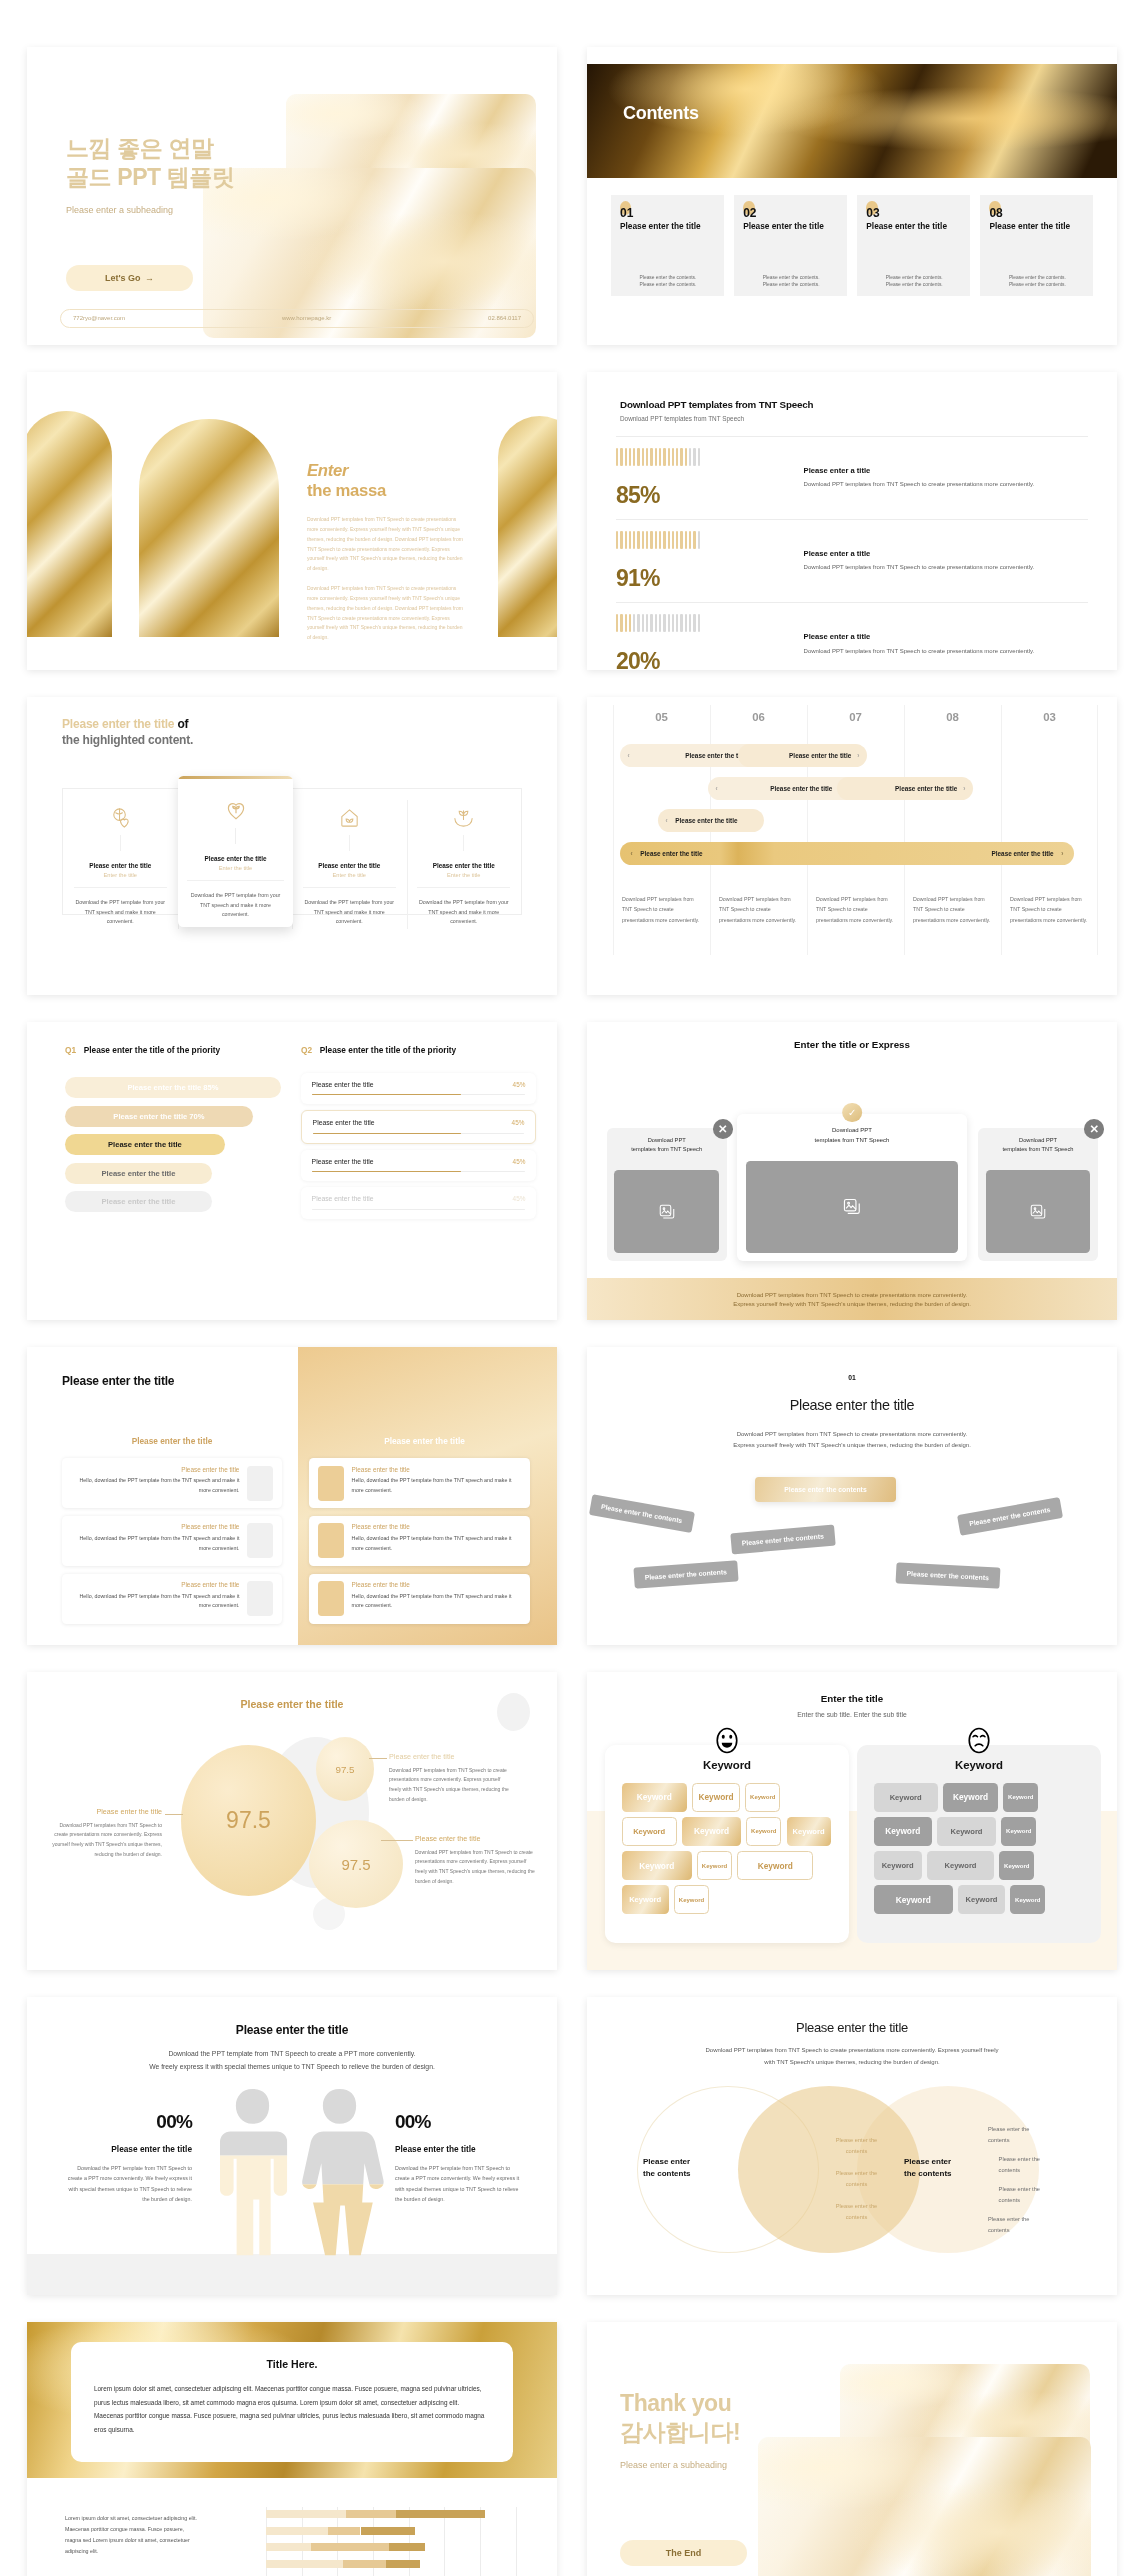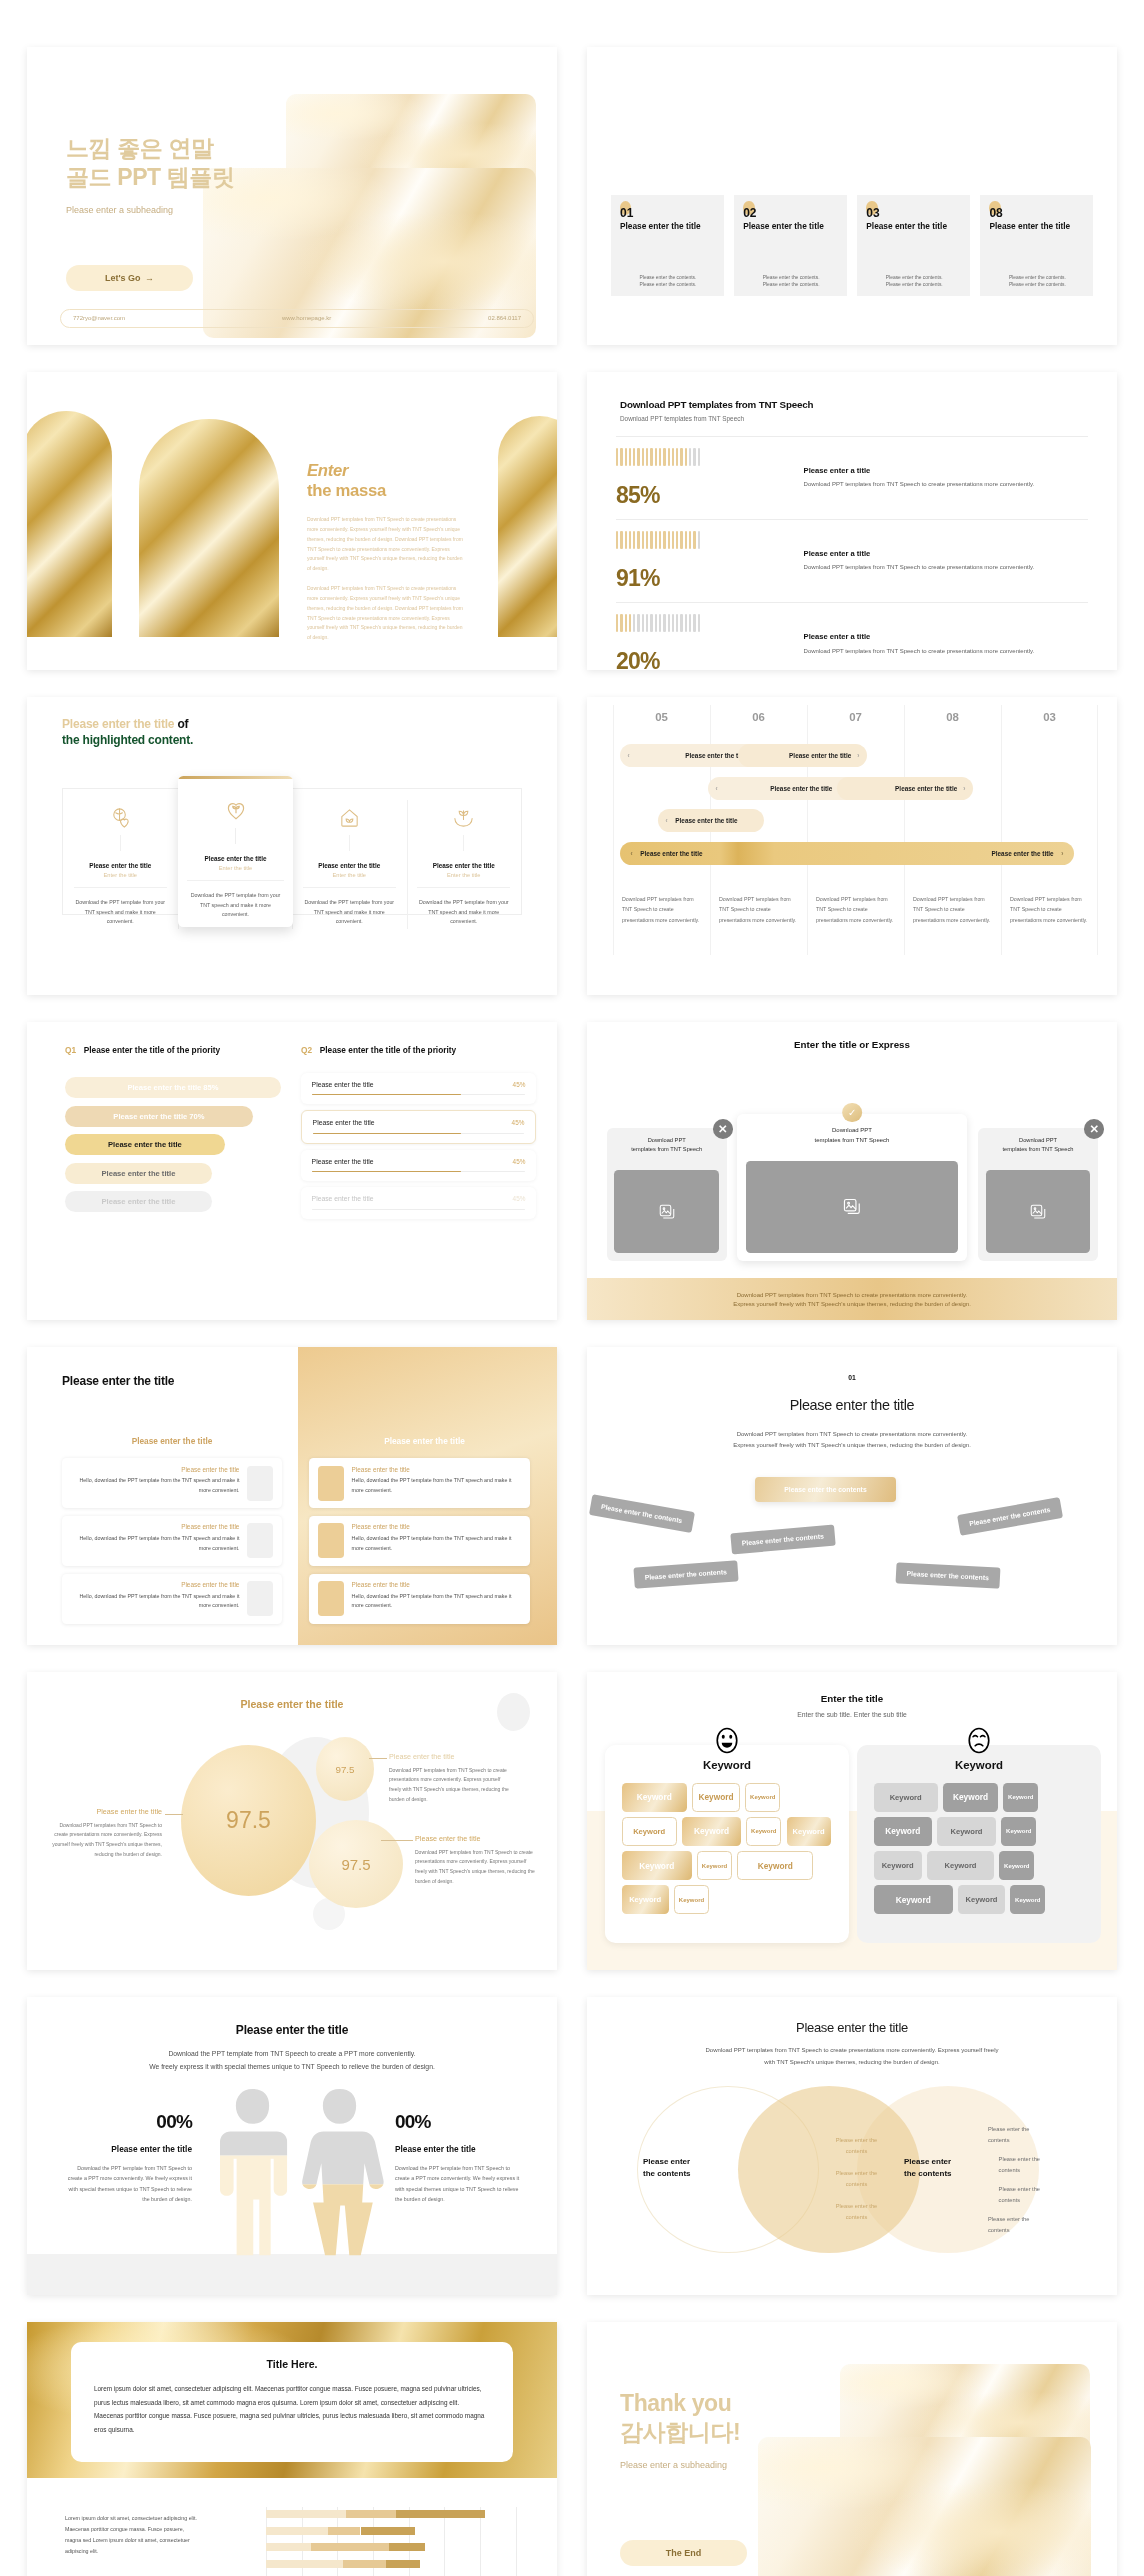--- a/index.html
+++ b/index.html
@@ -114,20 +114,23 @@
       <span>→</span>
     </div>
     <div class="footbar">
       <span>772ryo@naver.com</span>
       <span>www.homepage.kr</span>
       <span>02.864.0117</span>
     </div>
   </div>
 
   <div class="slide">
+    <div class="contents-banner gold-dark">
+      <h1>Contents</h1>
+    </div>
     <div class="cc-grid" id="s2grid">
         <div class="cc-card">
           <div class="cc-dot"></div>
           <div class="cc-num">01</div>
           <div class="cc-title">Please enter the title</div>
           <div class="cc-body" style="white-space: pre-line;">Please enter the contents.
 Please enter the contents.</div>
         </div>
         <div class="cc-card">
           <div class="cc-dot"></div>
@@ -265,21 +268,21 @@
           </div>
         </div>
       </div>
   </div>
 
   <div class="slide">
     <div style="position:absolute; left:35px; top:19.7px;">
       <div style="font-size:12px; font-weight:800; letter-spacing:-0.2px;">
         <span style="color:#e3cb9b;">Please enter the title</span><span style="color:#111;"> of</span>
       </div>
-      <div style="font-size:12px; font-weight:800; color:#14532d; letter-spacing:-0.2px; margin-top:2.3px;">the highlighted content.</div>
+      <div style="font-size:12px; font-weight:800; color:#737373; letter-spacing:-0.2px; margin-top:2.3px;">the highlighted content.</div>
     </div>
     <div class="hl-box" style="position:absolute; left:35px; right:35px; top:91px; height:127px;" id="s5grid">
         <div class="hl-cell">
           <div><svg width="23" height="23" viewBox="0 0 24 24" fill="none" stroke="#ddbd84" stroke-width="1.1" stroke-linecap="round">
               <circle cx="11" cy="9" r="6"></circle>
               <path d="M7 7c2 1.5 5 1.5 7 0M11 3v12"></path>
               <path d="M16 22s4-3 4-6a2.3 2.3 0 00-4-1.5A2.3 2.3 0 0012 16c0 3 4 6 4 6z"></path>
             </svg></div>
           <div style="width: 0.8px; height: 16.7px; background: rgb(240, 240, 240); margin: 3px auto 0px;"></div>
           <div style="font-size: 6.4px; font-weight: 800; color: rgb(17, 17, 17); margin-top: 10.6px;">Please enter the title</div>

